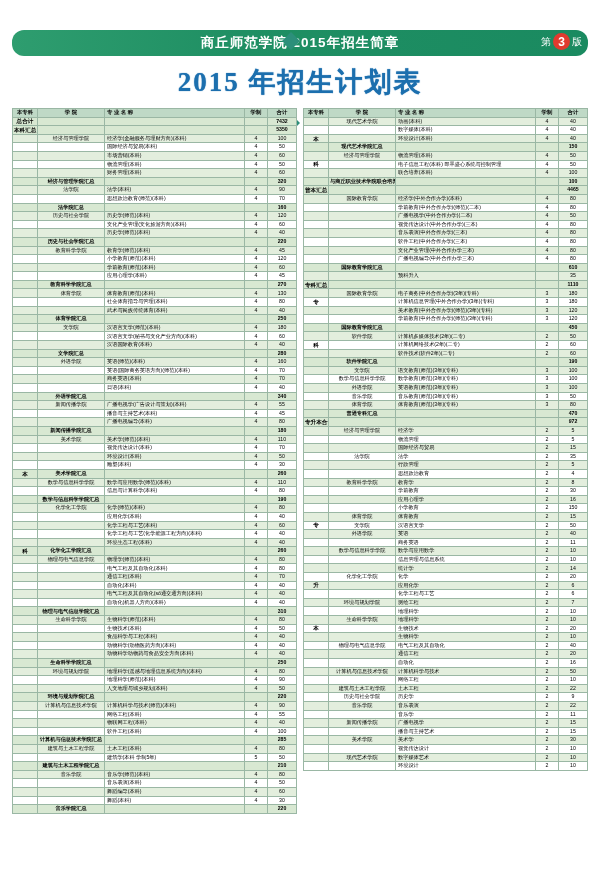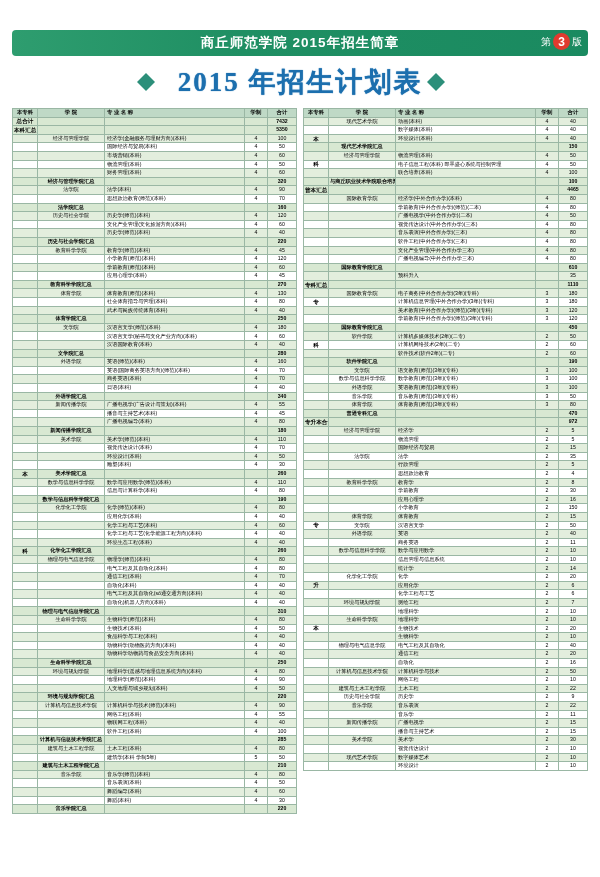--- a/index.html
+++ b/index.html
@@ -9,39 +9,39 @@
     font-family:"Liberation Sans","DejaVu Sans",sans-serif;
     color:#000;
     overflow:hidden;
   }
   .page{position:relative;width:600px;height:877px;}
 
   
   .header-bar{
     position:absolute;left:12px;top:30px;width:576px;height:26px;
     background:linear-gradient(to right,#2e9d6f 0%,#1f8f63 40%,#1a8a60 100%);
-    border-radius:4px;
+    border-radius:12px;
     display:flex;align-items:center;justify-content:center;
   }
   .header-bar .htitle{
     color:#ffffff;font-size:13.5px;font-weight:bold;letter-spacing:1px;
   }
   .page-badge{
     position:absolute;right:6px;top:3px;display:flex;align-items:center;gap:2px;
   }
   .page-badge .pg-word{color:#fff;font-size:10px;}
   .page-badge .pg-circle{
     width:17px;height:17px;border-radius:50%;background:#e03a2f;color:#fff;
     font-size:12px;font-weight:bold;display:flex;align-items:center;justify-content:center;
   }
 
   
   .title-row{
     position:absolute;left:0;top:62px;width:600px;height:40px;
-    display:flex;align-items:center;justify-content:center;gap:14px;
+    display:flex;align-items:center;justify-content:center;gap:14px;flex-direction:column;
   }
   .diamond{
     width:0;height:0;border:9px solid transparent;border-left-color:#2c8f7a;
     position:relative;
   }
   .diamond:before{
     content:"";position:absolute;left:-27px;top:-9px;width:0;height:0;
     border:9px solid transparent;border-right-color:#2c8f7a;
   }
   .diamond.left{transform:scaleX(1);}

